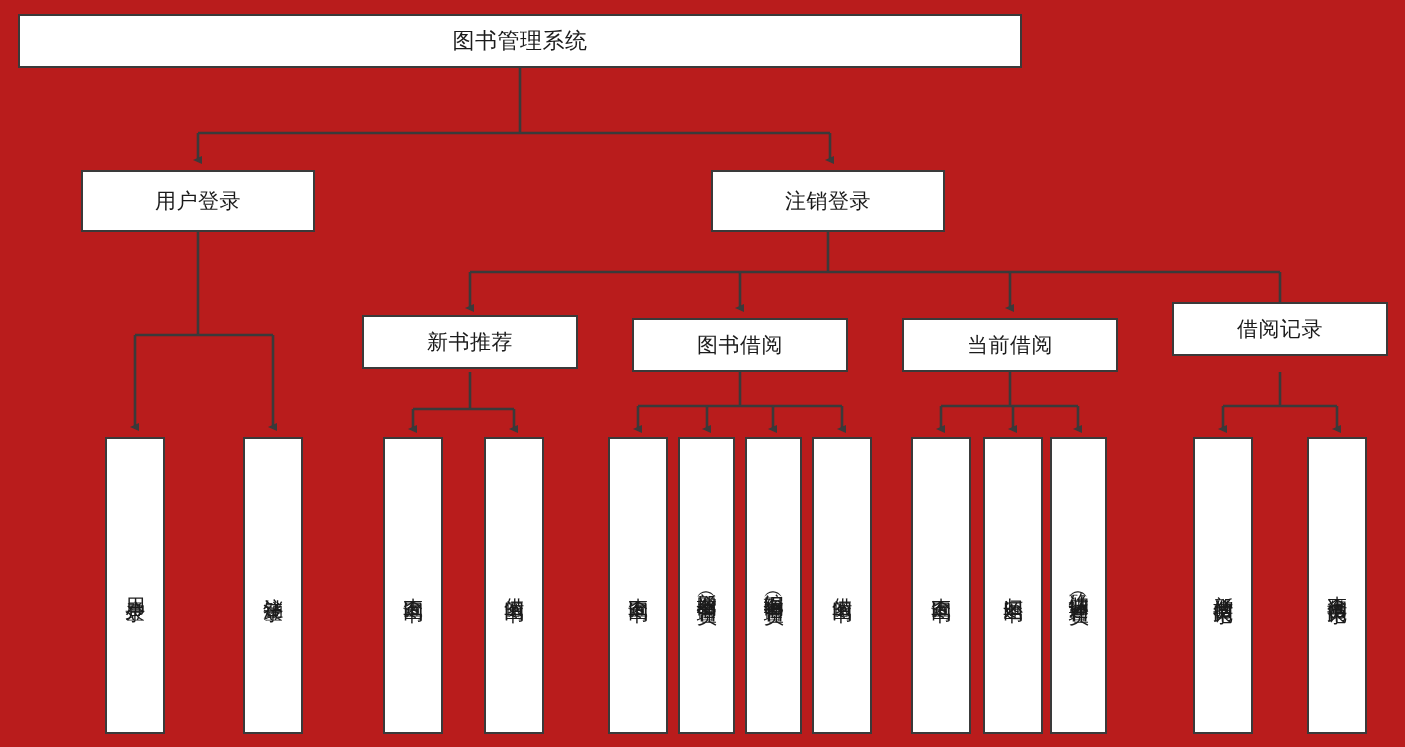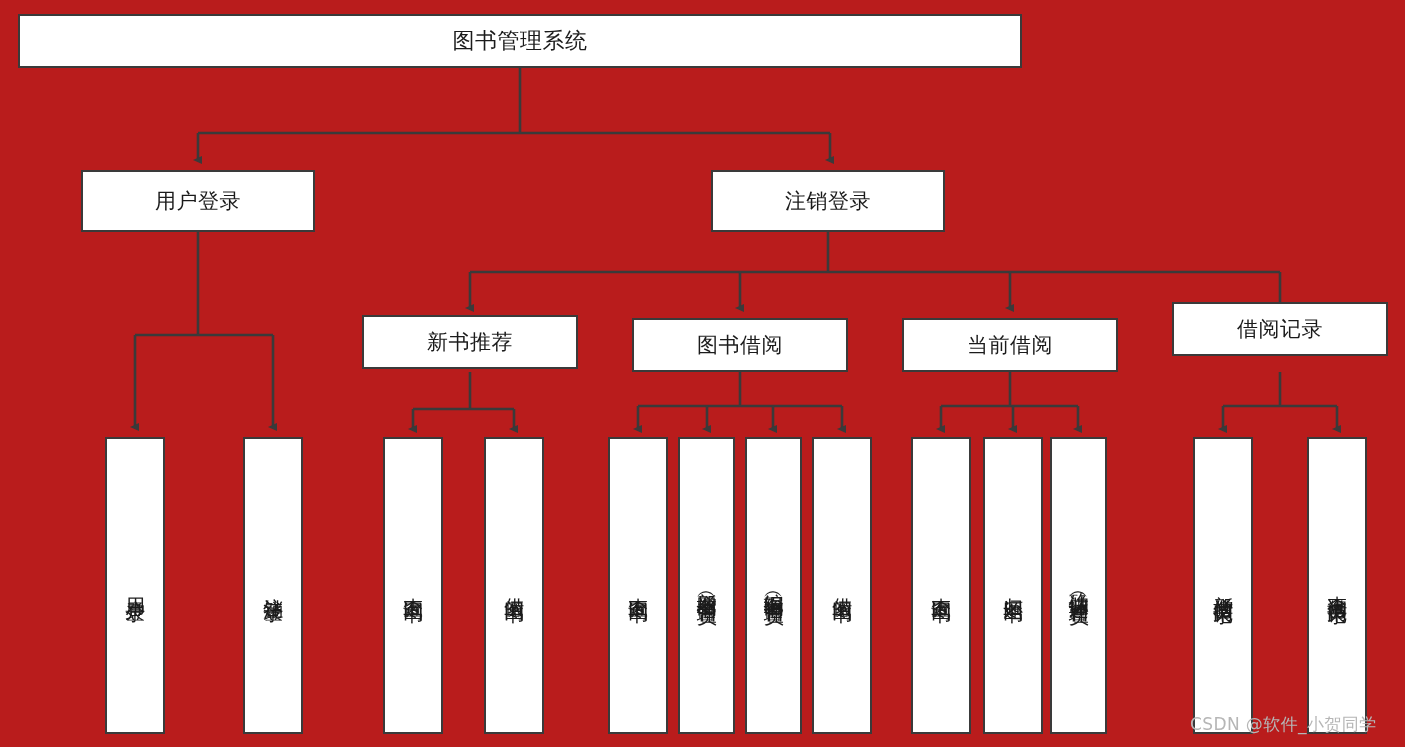--- a/index.html
+++ b/index.html
@@ -174,15 +174,14 @@
   <div class="node leaf" style="left: 1050px; top: 437px; width: 57px; height: 297px;">
     <span class="label">确认归还（管理员）</span>
   </div>
   <div class="node leaf" style="left: 1193px; top: 437px; width: 60px; height: 297px;">
     <span class="label">新增借阅记录</span>
   </div>
   <div class="node leaf" style="left: 1307px; top: 437px; width: 60px; height: 297px;">
     <span class="label">查询借阅记录</span>
   </div>
 
-  <div class="watermark">CSDN @软件_小贺同学</div>
 
 </div>
 
 </body></html>

